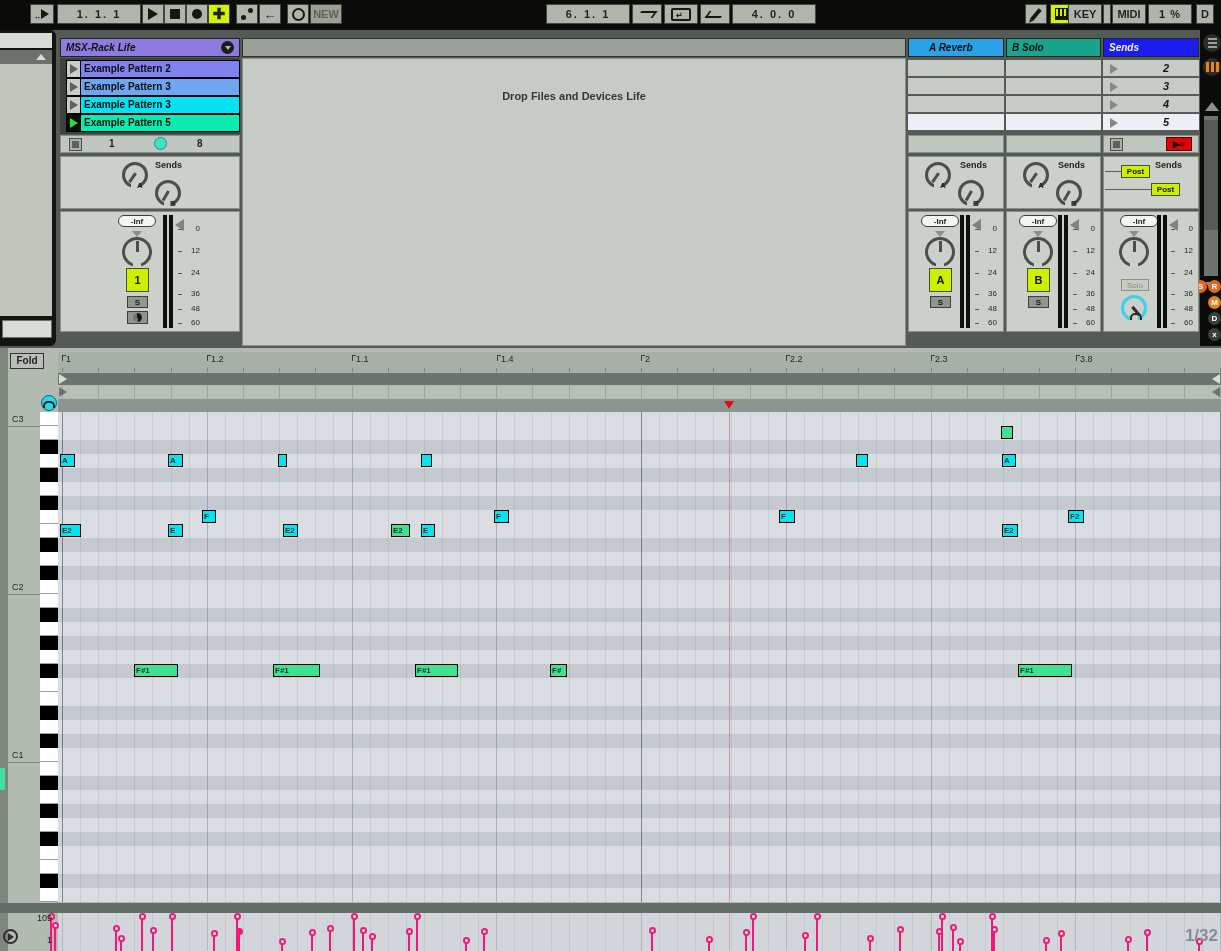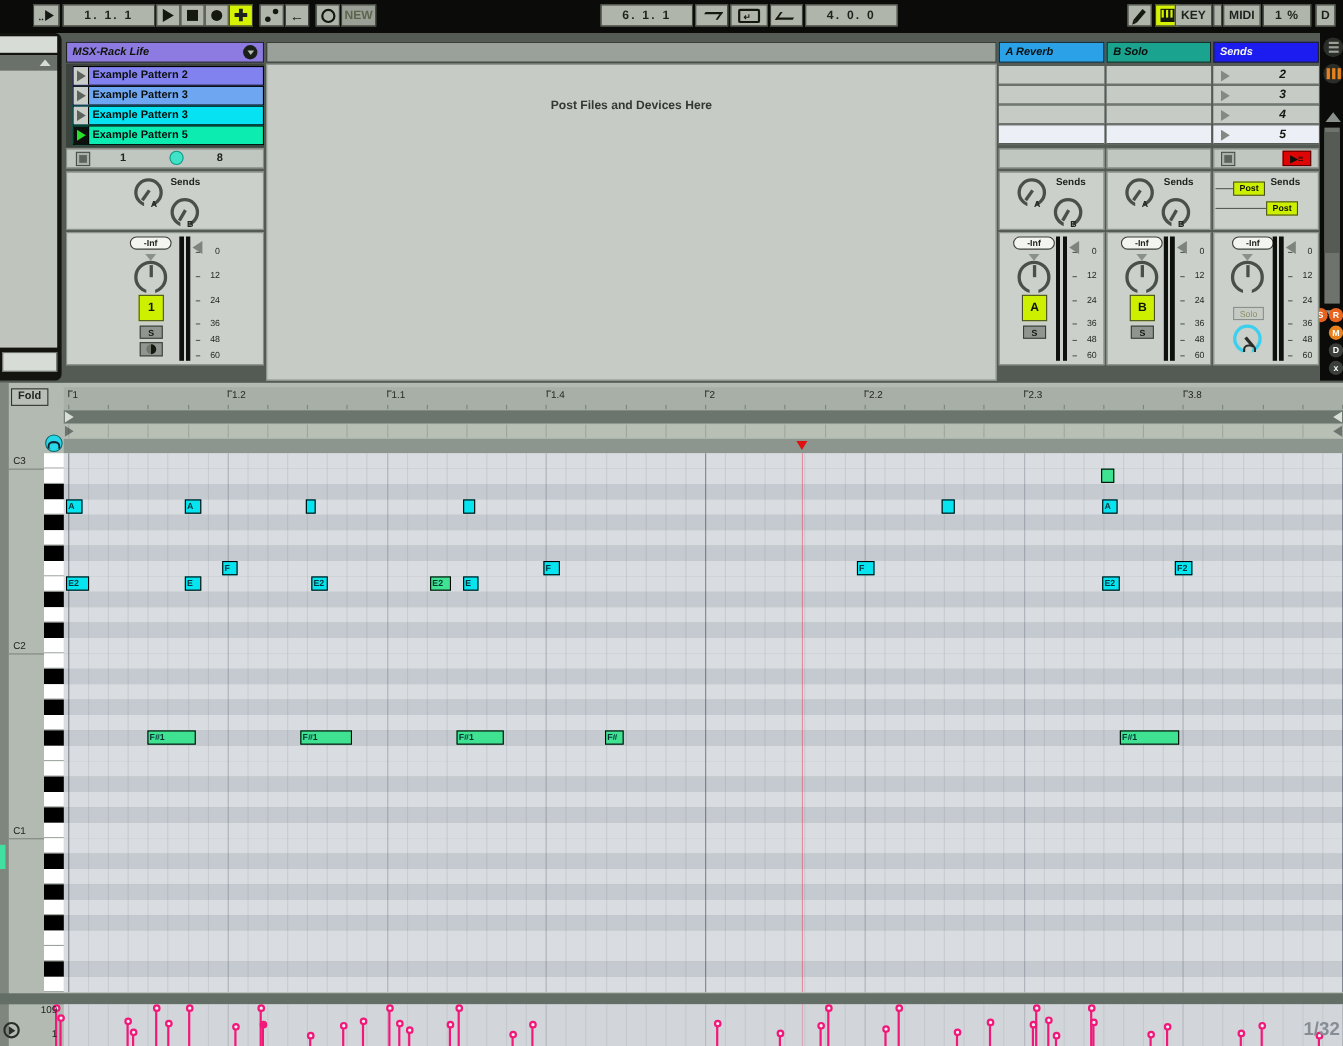--- a/index.html
+++ b/index.html
@@ -128,21 +128,21 @@
   <div class="hdr" style="left: 60px; width: 180px; background: rgb(141, 123, 226);" id="track-header">
     <span style="flex:1;">MSX-Rack Life</span>
     <span style="width:13px;height:13px;border-radius:50%;background:#1b1f1a;display:flex;align-items:center;justify-content:center;">
       <span style="width:0;height:0;border-left:3px solid transparent;border-right:3px solid transparent;border-top:4px solid #b8bdb6;"></span>
     </span>
   </div>
 
   <div class="abs" style="left:242px;top:38px;width:664px;height:19px;background:#99a19a;border:1px solid #30342e;box-sizing:border-box;"></div>
 
   <div class="abs" style="left:242px;top:58px;width:664px;height:288px;background:#c6cbc6;border:1px solid #878f87;box-sizing:border-box;"></div>
-  <div class="abs" style="left:242px;top:90px;width:664px;height:13px;text-align:center;font-size:11px;font-weight:bold;color:#343832;">Post Files and Devices Here</div>
+  <div class="abs" style="left:242px;top:90px;width:664px;height:13px;text-align:center;font-size:11px;font-weight:bold;color:#343832;">Drop Files and Devices Life</div>
 
   <div class="hdr" style="left: 1103px; width: 96px; color: rgb(242, 244, 240); background: rgb(29, 28, 240);" id="master-header">
     <span>Sends</span>
   </div>
 
   <div class="abs" style="left:1200px;top:30px;width:21px;height:316px;background:#0b0b09;">
     <div class="abs" style="left:3px;top:4px;width:18px;height:18px;border-radius:50%;background:#2a2d28;display:flex;flex-direction:column;justify-content:center;gap:2px;align-items:center;">
       <span style="width:9px;height:2px;background:#9aa096;"></span>
         <span style="width:9px;height:2px;background:#9aa096;"></span>
         <span style="width:9px;height:2px;background:#9aa096;"></span>
@@ -662,21 +662,21 @@
     <div style="position: absolute; left: 1103px; top: 114px; width: 96px; height: 17px; background: rgb(237, 239, 247); border-bottom: 1px solid rgb(87, 94, 88); box-sizing: border-box;">
       <div style="position: absolute; left: 7px; top: 4px; width: 0px; height: 0px; border-top: 5px solid transparent; border-bottom: 5px solid transparent; border-left: 8px solid rgb(131, 137, 131);"></div>
       <div style="position: absolute; right: 30px; top: 2px; font-size: 11px; font-weight: bold; font-style: italic; color: rgb(20, 24, 15);">5</div>
     </div>
     <div style="position: absolute; left: 1103px; top: 135px; width: 96px; height: 18px; background: rgb(192, 198, 192); border: 1px solid rgb(135, 143, 135); box-sizing: border-box;">
       <div style="position: absolute; left: 6px; top: 2px; width: 13px; height: 13px; background: rgb(170, 176, 170); border: 1px solid rgb(74, 79, 74); box-sizing: border-box;">
         <div style="position: absolute; left: 2px; top: 2px; width: 7px; height: 7px; background: rgb(92, 98, 92);"></div>
       </div>
       <div style="position: absolute; right: 6px; top: 1px; width: 26px; height: 14px; background: rgb(224, 5, 5); border: 1px solid rgb(90, 0, 0); box-sizing: border-box; font-size: 9px; font-weight: bold; color: rgb(16, 16, 10); text-align: center; line-height: 12px;">▶≡</div>
     </div>
-    <div style="position: absolute; left: 908px; top: 38px; width: 96px; height: 19px; background: rgb(43, 161, 232); border: 1px solid rgb(32, 36, 31); box-sizing: border-box; font-size: 10px; font-weight: bold; font-style: italic; color: rgb(12, 16, 12); display: flex; align-items: center; padding-left: 5px;">A Reverb</div>
+    <div style="position: absolute; left: 908px; top: 38px; width: 96px; height: 19px; background: rgb(43, 161, 232); border: 1px solid rgb(32, 36, 31); box-sizing: border-box; font-size: 10px; font-weight: bold; font-style: italic; color: rgb(12, 16, 12); display: flex; align-items: center; padding-left: 20px;">A Reverb</div>
     <div style="position: absolute; left: 1006px; top: 38px; width: 95px; height: 19px; background: rgb(26, 163, 143); border: 1px solid rgb(32, 36, 31); box-sizing: border-box; font-size: 10px; font-weight: bold; font-style: italic; color: rgb(12, 16, 12); display: flex; align-items: center; padding-left: 5px;">B Solo</div>
     <div class="panel" style="left: 60px; top: 156px; width: 180px; height: 53px;"></div>
     <div class="panel" style="left: 60px; top: 211px; width: 180px; height: 121px;"></div>
     <div style="position: absolute; left: 155px; top: 160px; font-size: 9px; font-weight: bold; color: rgb(32, 36, 31);">Sends</div>
     <div class="knob" style="left: 122px; top: 162px; width: 26px; height: 26px; border: 3px solid rgb(74, 79, 74); background: transparent;">
       <div class="rot" style="transform: rotate(215deg);">
         <div class="line"></div>
       </div>
       <div style="position: absolute; left: 50%; bottom: -4px; width: 8px; height: 6px; margin-left: -4px; background: rgb(203, 208, 202);"></div>
     </div>

